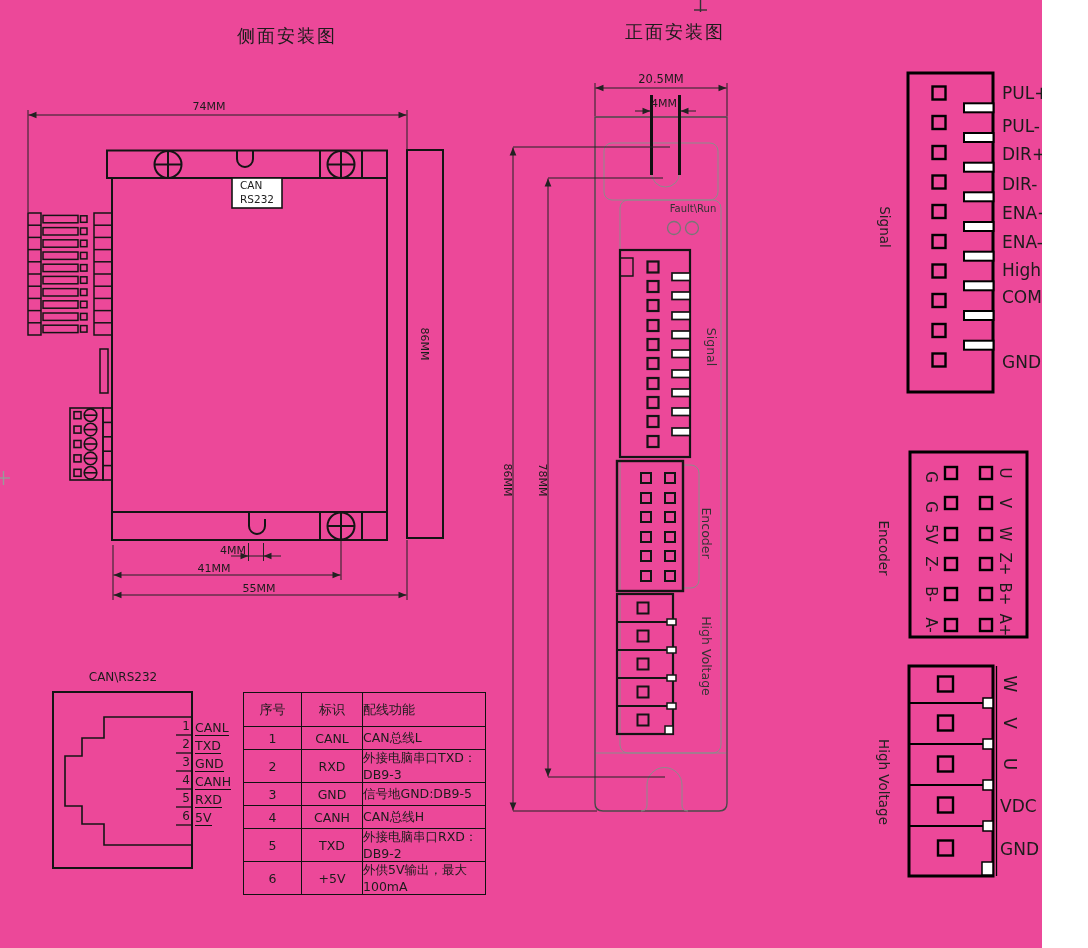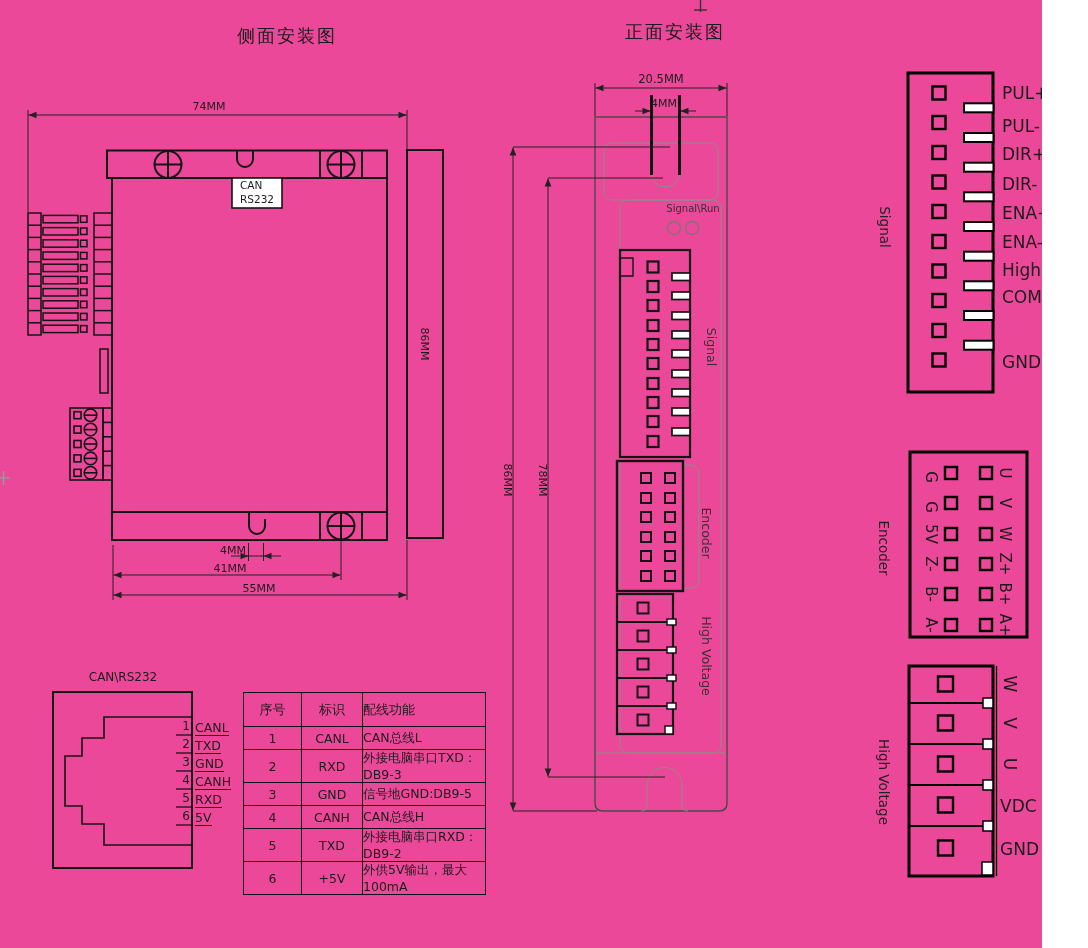--- a/index.html
+++ b/index.html
@@ -336,32 +336,32 @@
     </g>
   </g>
 </svg>
 
 <div class="hc title" style="left:287px;top:36px;">侧面安装图</div>
 <div class="hc title" style="left:675px;top:32px;">正面安装图</div>
 
 <div class="hc dim" style="left:209px;top:106px;">74MM</div>
 <div class="vl dim" style="left:424px;top:344px;">86MM</div>
 <div class="hc dim" style="left:233px;top:550px;">4MM</div>
-<div class="hc dim" style="left:230px;top:568px;">41MM</div>
+<div class="hc dim" style="left:214px;top:568px;">41MM</div>
 <div class="hc dim" style="left:259px;top:588px;">55MM</div>
 <div class="hc canbox" style="left:257px;top:193px;">
   <span>CAN</span><br>
   <span>RS232</span>
 </div>
 
 <div class="hc" style="left:661px;top:79px;font-size:11.5px;">20.5MM</div>
 <div class="hc dim" style="left:664px;top:103px;">4MM</div>
 <div class="vl dim" style="left:507px;top:480px;">86MM</div>
 <div class="vl dim" style="left:542px;top:480px;">78MM</div>
-<div class="hc led-lab" style="left:693px;top:208px;">Signal\Run</div>
+<div class="hc led-lab" style="left:693px;top:208px;">Fault\Run</div>
 <div class="vl front-lab" style="left:711px;top:347px;">Signal</div>
 <div class="vl front-lab" style="left:706px;top:533px;">Encoder</div>
 <div class="vl front-lab" style="left:706px;top:656px;">High Voltage</div>
 
 <div class="vl rot-lab" style="left:885px;top:227px;">Signal</div>
 <div class="hl pin-big" style="left:1002px;top:93px;">PUL+</div>
 <div class="hl pin-big" style="left:1002px;top:126px;">PUL-</div>
 <div class="hl pin-big" style="left:1002px;top:154px;">DIR+</div>
 <div class="hl pin-big" style="left:1002px;top:184px;">DIR-</div>
 <div class="hl pin-big" style="left:1002px;top:213px;">ENA+</div>

